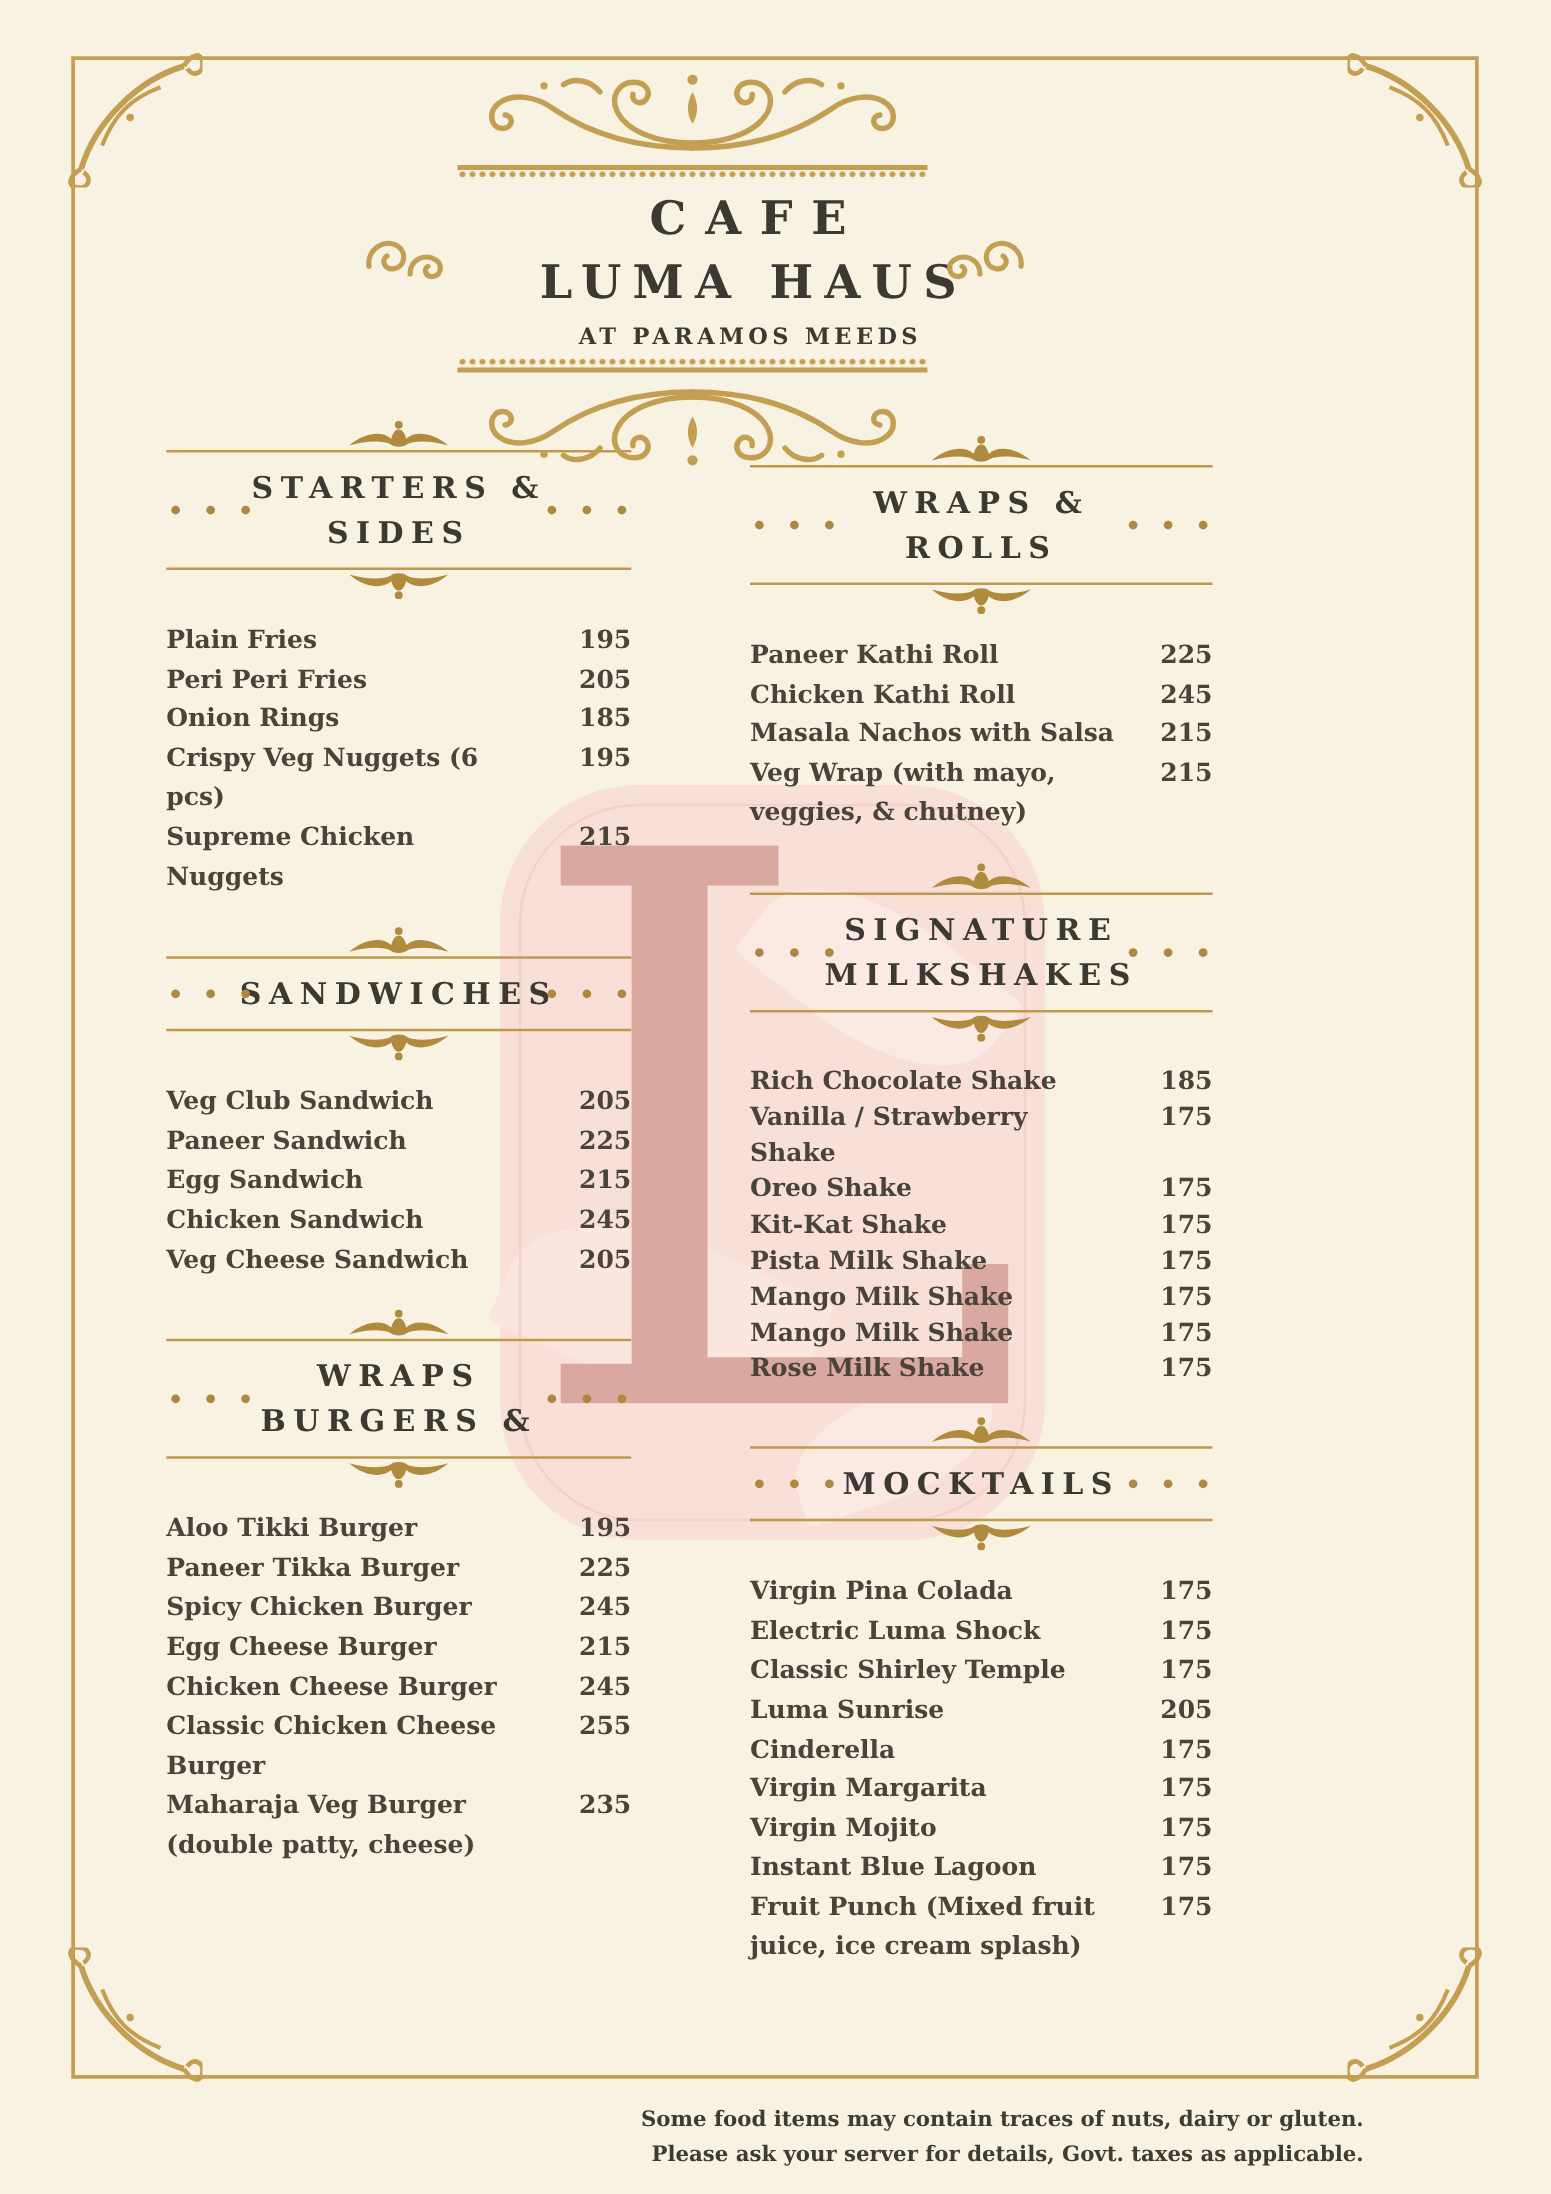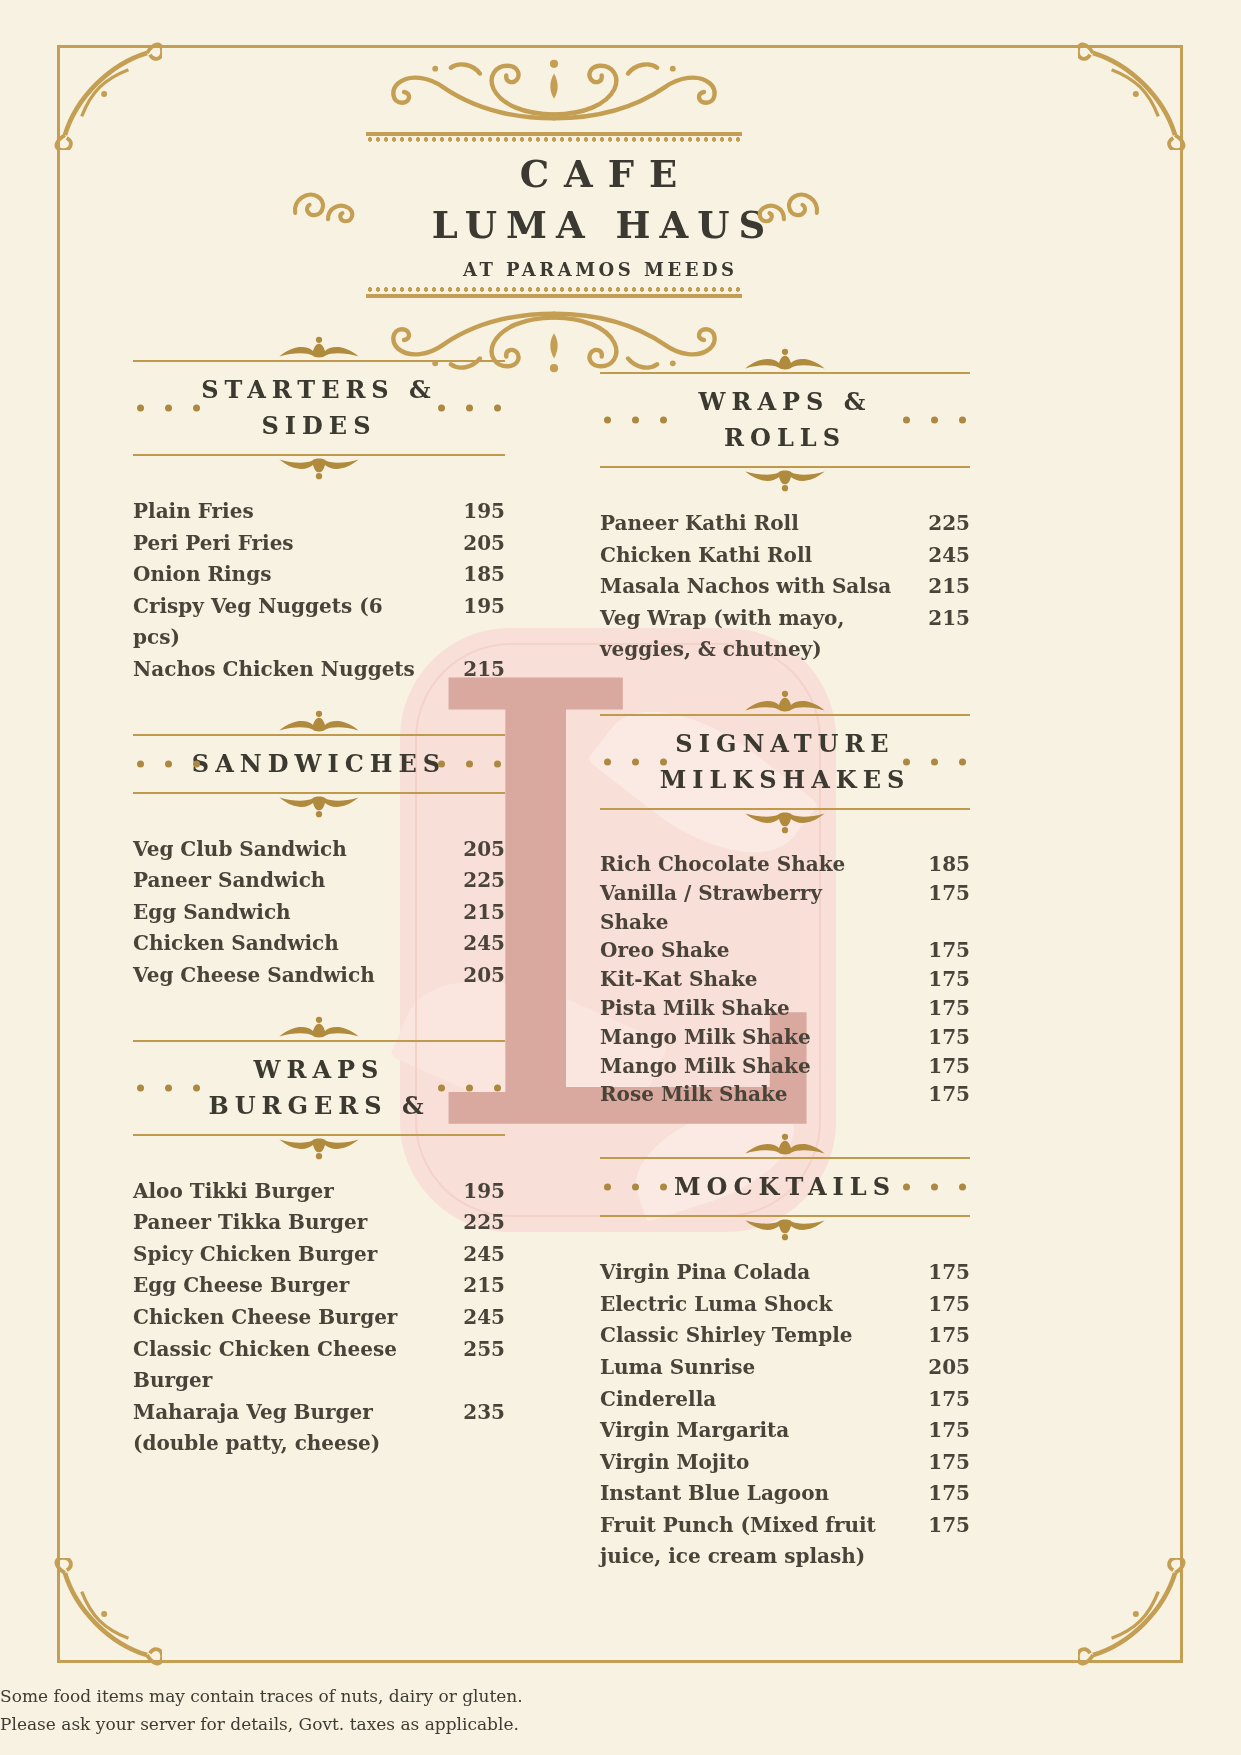--- a/index.html
+++ b/index.html
@@ -59,22 +59,22 @@
   .dots i{width:7px;height:7px;border-radius:50%;background:#AD8840;display:block}
   .dots-left{left:4px}
   .dots-right{right:4px}
   .items{list-style:none;margin:40px 0 0;padding:0}
   .item{display:flex;align-items:flex-start;justify-content:space-between;gap:28px;
     font-weight:bold;font-size:20px;line-height:1.58;color:#4A4339}
   .iname{flex:1}
   .iprice{min-width:46px;text-align:right}
   .section.compact .item{line-height:1.44}
   
-  footer{position:absolute;left:0;right:150px;bottom:16px;text-align:left;
-    font-weight:normal;font-size:17px;line-height:1.68;color:#3E3B33;z-index:3}
+  footer{position:absolute;left:0;right:150px;bottom:16px;text-align:right;
+    font-weight:bold;font-size:17px;line-height:1.68;color:#3E3B33;z-index:3}
 </style>
 </head>
 <body>
 
 <div class="watermark">
   <span class="leaf leaf1"></span>
   <span class="leaf leaf2"></span>
   <span class="leaf leaf3"></span>
   <span class="ring"></span>
   <span class="wl">L</span>
@@ -207,21 +207,21 @@
     <span class="iname">Onion Rings</span>
     <span class="iprice">185</span>
   </li>
 
   <li class="item">
     <span class="iname">Crispy Veg Nuggets (6 pcs)</span>
     <span class="iprice">195</span>
   </li>
 
   <li class="item">
-    <span class="iname">Nachos Chicken Nuggets</span>
+    <span class="iname">Supreme Chicken Nuggets</span>
     <span class="iprice">215</span>
   </li>
 </ul>
   </section>
 
   <section class="section">
     <div class="head">
       <div class="dots dots-left">
             <i></i>
             <i></i>

